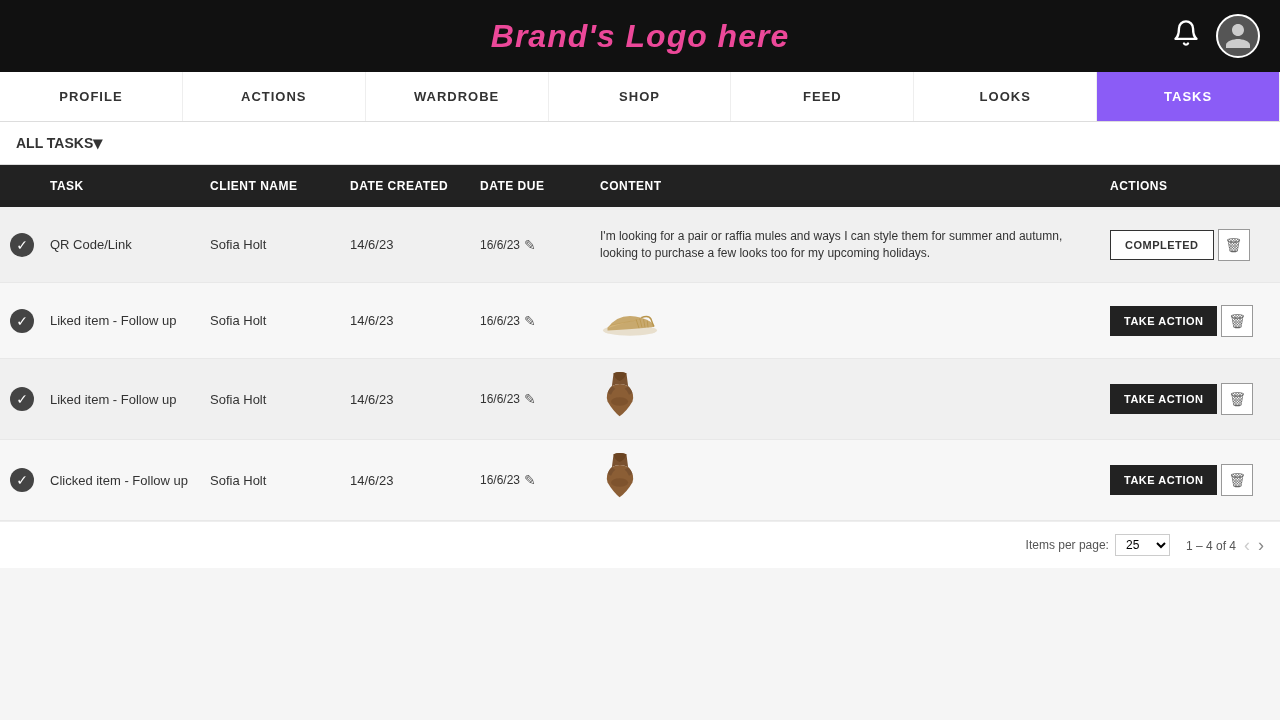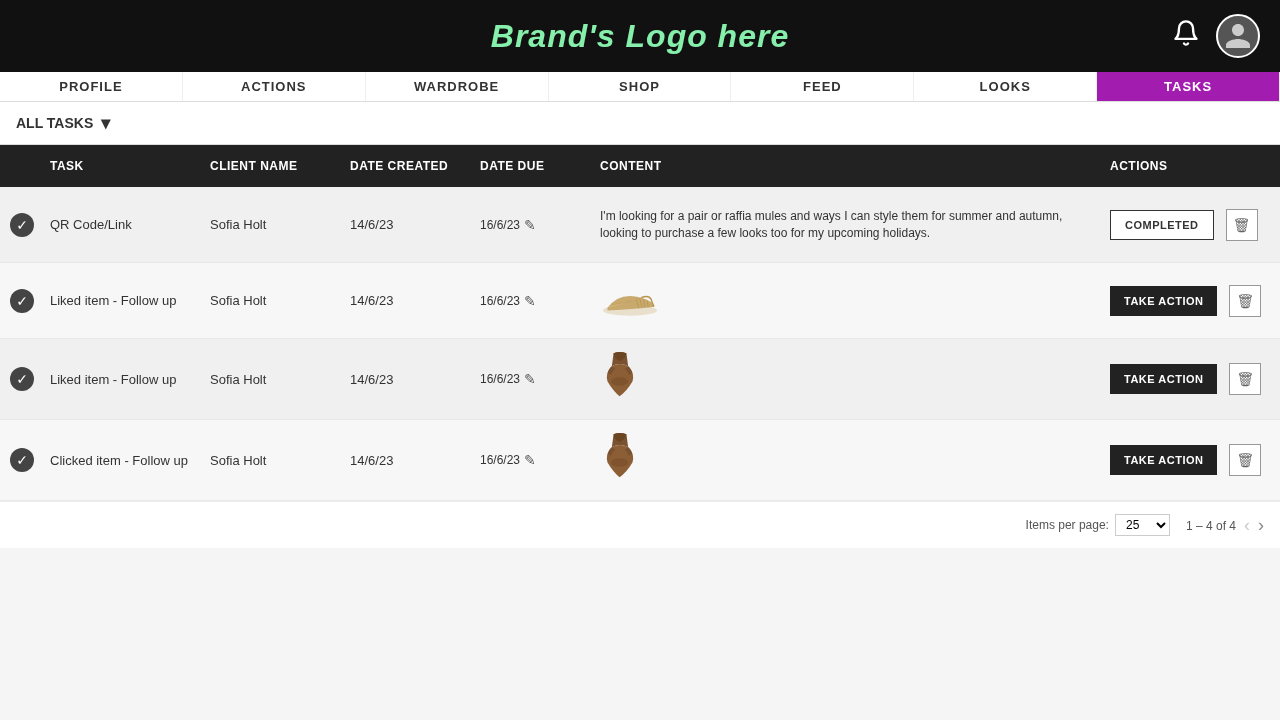--- a/index.html
+++ b/index.html
@@ -8,21 +8,21 @@
     
     .header {
       background: #111;
       height: 72px;
       display: flex;
       align-items: center;
       justify-content: center;
       position: relative;
     }
     .header-logo {
-      color: #86efac;
+      color: #ec4899;
       font-size: 32px;
       font-style: italic;
       font-weight: bold;
       letter-spacing: 1px;
     }
     .header-icons {
       position: absolute;
       right: 20px;
       display: flex;
       align-items: center;
@@ -44,51 +44,50 @@
       justify-content: center;
       cursor: pointer;
     }
     .avatar-circle svg { width: 30px; height: 30px; fill: #ccc; }
 
     
     .nav {
       background: #fff;
       display: flex;
       border-bottom: 1px solid #ddd;
-      height: 30px;
+      height: 50px;
     }
     .nav-item {
       flex: 1;
       display: flex;
       align-items: center;
       justify-content: center;
       font-size: 13px;
       font-weight: 600;
       letter-spacing: 1px;
       color: #333;
       cursor: pointer;
       border-right: 1px solid #eee;
     }
     .nav-item.active {
-      background: #a21caf;
+      background: #8b5cf6;
       color: #fff;
     }
 
     
     .filter-bar {
       background: #fff;
       padding: 10px 16px;
       display: flex;
       align-items: center;
       border-bottom: 1px solid #ddd;
     }
     .filter-dropdown {
       display: flex;
       align-items: center;
-      gap: 8px;
       font-size: 14px;
       font-weight: 600;
       color: #333;
       cursor: pointer;
     }
     .chevron-down {
       font-size: 18px;
       color: #333;
     }
 
@@ -166,21 +165,21 @@
     }
     
     .swimsuit-icon {
       width: 40px;
       height: 60px;
     }
 
     .actions-cell {
       display: flex;
       align-items: center;
-      gap: 12px;
+      gap: 4px;
       justify-content: flex-start;
       padding: 10px 10px;
     }
     .btn-completed {
       border: 1.5px solid #333;
       background: #fff;
       color: #333;
       font-size: 11px;
       font-weight: 700;
       letter-spacing: 0.5px;

